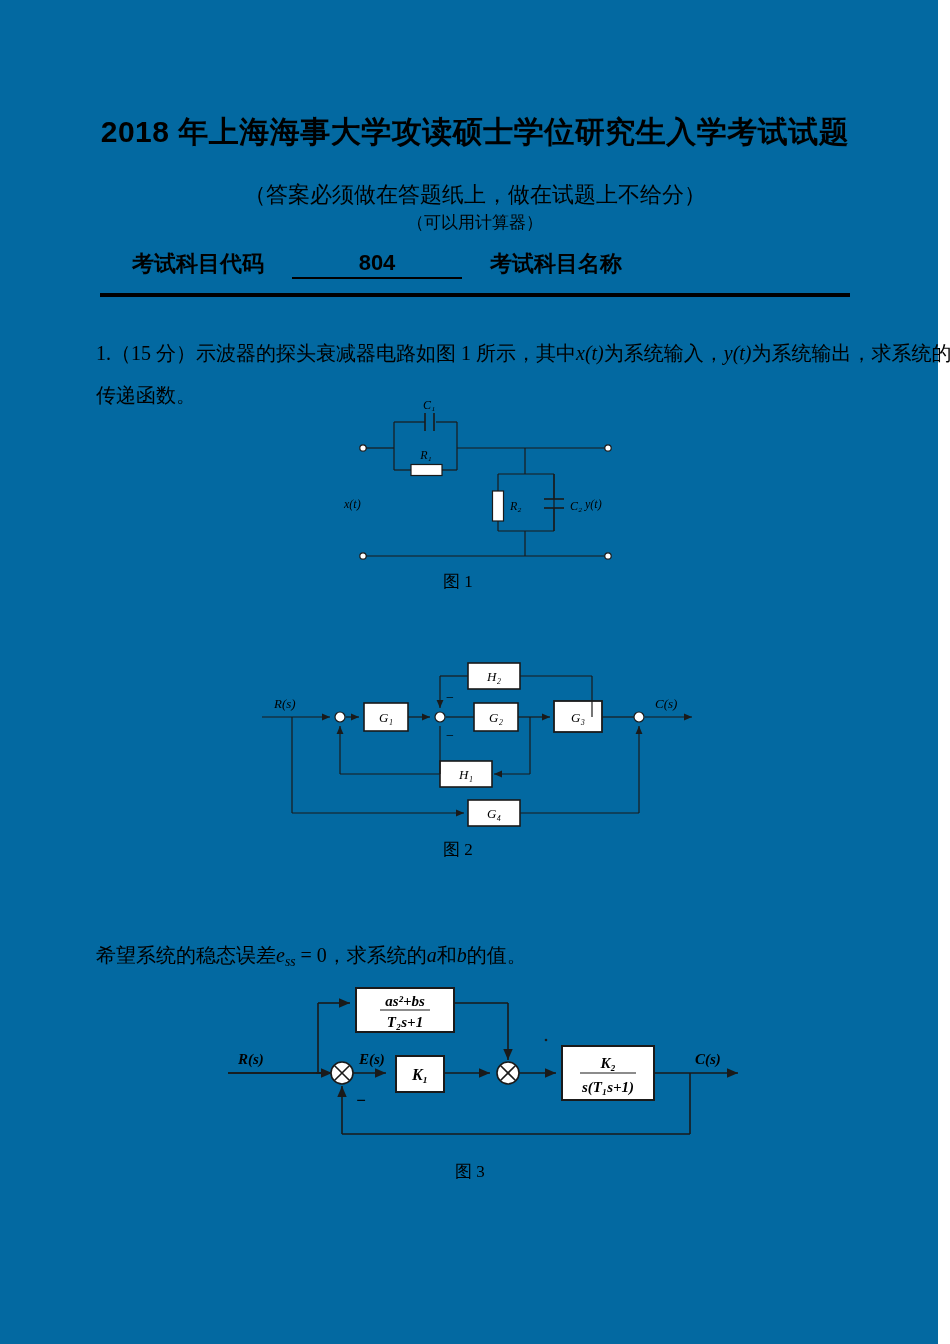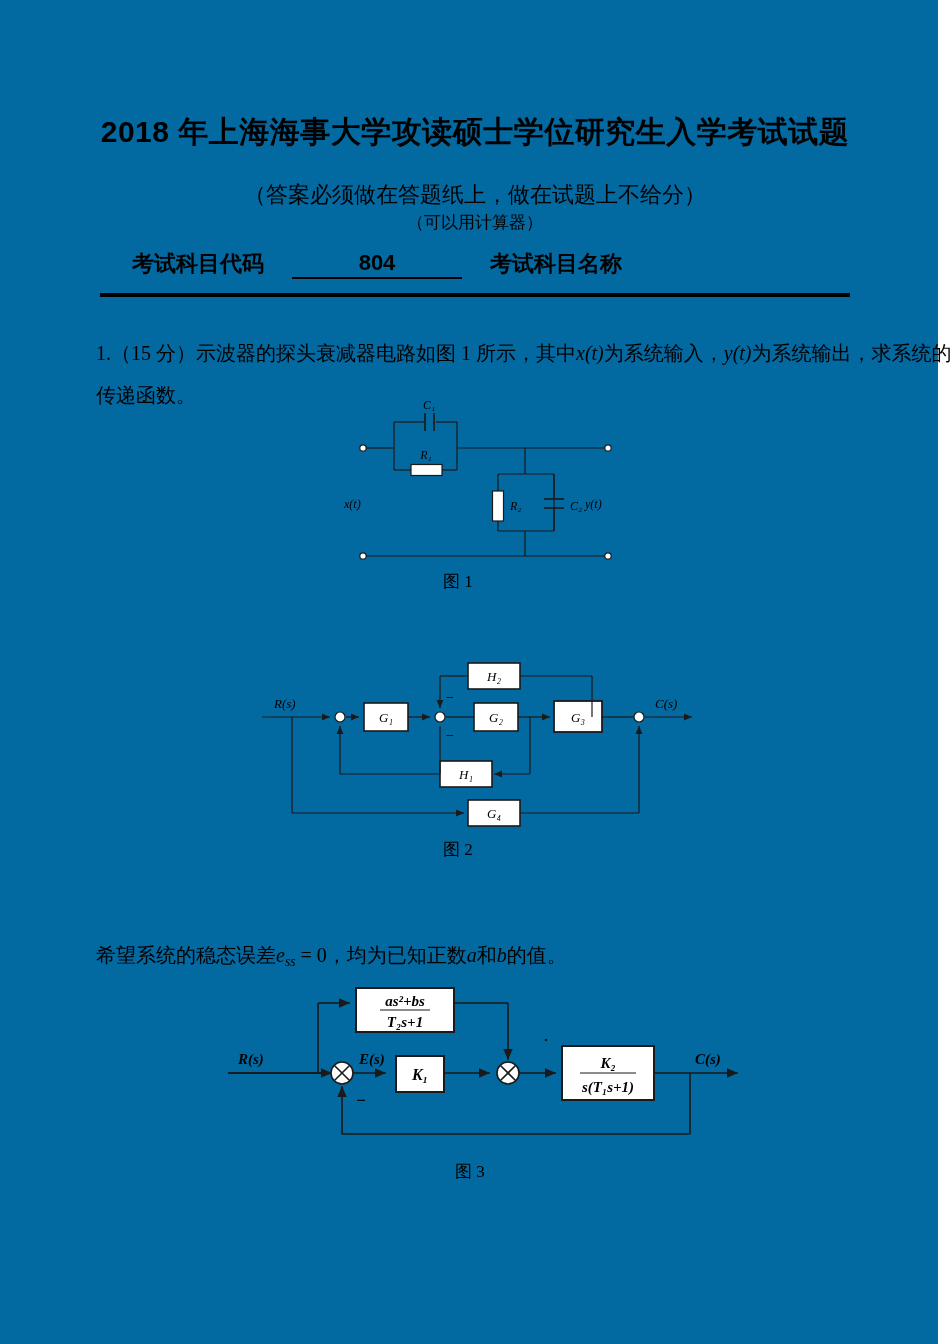--- a/index.html
+++ b/index.html
@@ -263,21 +263,21 @@
       <text id="f2-h1" x="204" y="119" font-size="13" font-style="italic" text-anchor="middle">H₁</text>
       <text id="f2-h2" x="232" y="21" font-size="13" font-style="italic" text-anchor="middle">H₂</text>
       <text id="f2-sgn-top" x="188" y="42" font-size="14" text-anchor="middle">−</text>
       <text id="f2-sgn-bot" x="188" y="80" font-size="14" text-anchor="middle">−</text>
     </svg>
   </div>
 
   <div class="cap cap2">图  2</div>
 
   <div class="qtext q3b">
-    <span>希望系统的稳态误差</span><i class="var">e</i><i class="var sub">ss</i>&nbsp;<span>= 0</span><span>，均为已知正数</span><i class="var">a</i><span>和</span><i class="var">b</i><span>的值。</span>
+    <span>希望系统的稳态误差</span><i class="var">e</i><i class="var sub">ss</i>&nbsp;<span>= 0</span><span>，求系统的</span><i class="var">a</i><span>和</span><i class="var">b</i><span>的值。</span>
   </div>
 
   <div class="fig" id="fig3">
     <svg width="530" height="168" viewBox="0 0 530 168">
       <defs>
         <marker id="ar3" markerWidth="8" markerHeight="8" refX="7" refY="3" orient="auto" markerUnits="strokeWidth">
           <path d="M0,0 L7,3 L0,6 z" fill="#1a1a1a"></path>
         </marker>
       </defs>
       <g stroke="#1a1a1a" stroke-width="1.6" fill="none">

